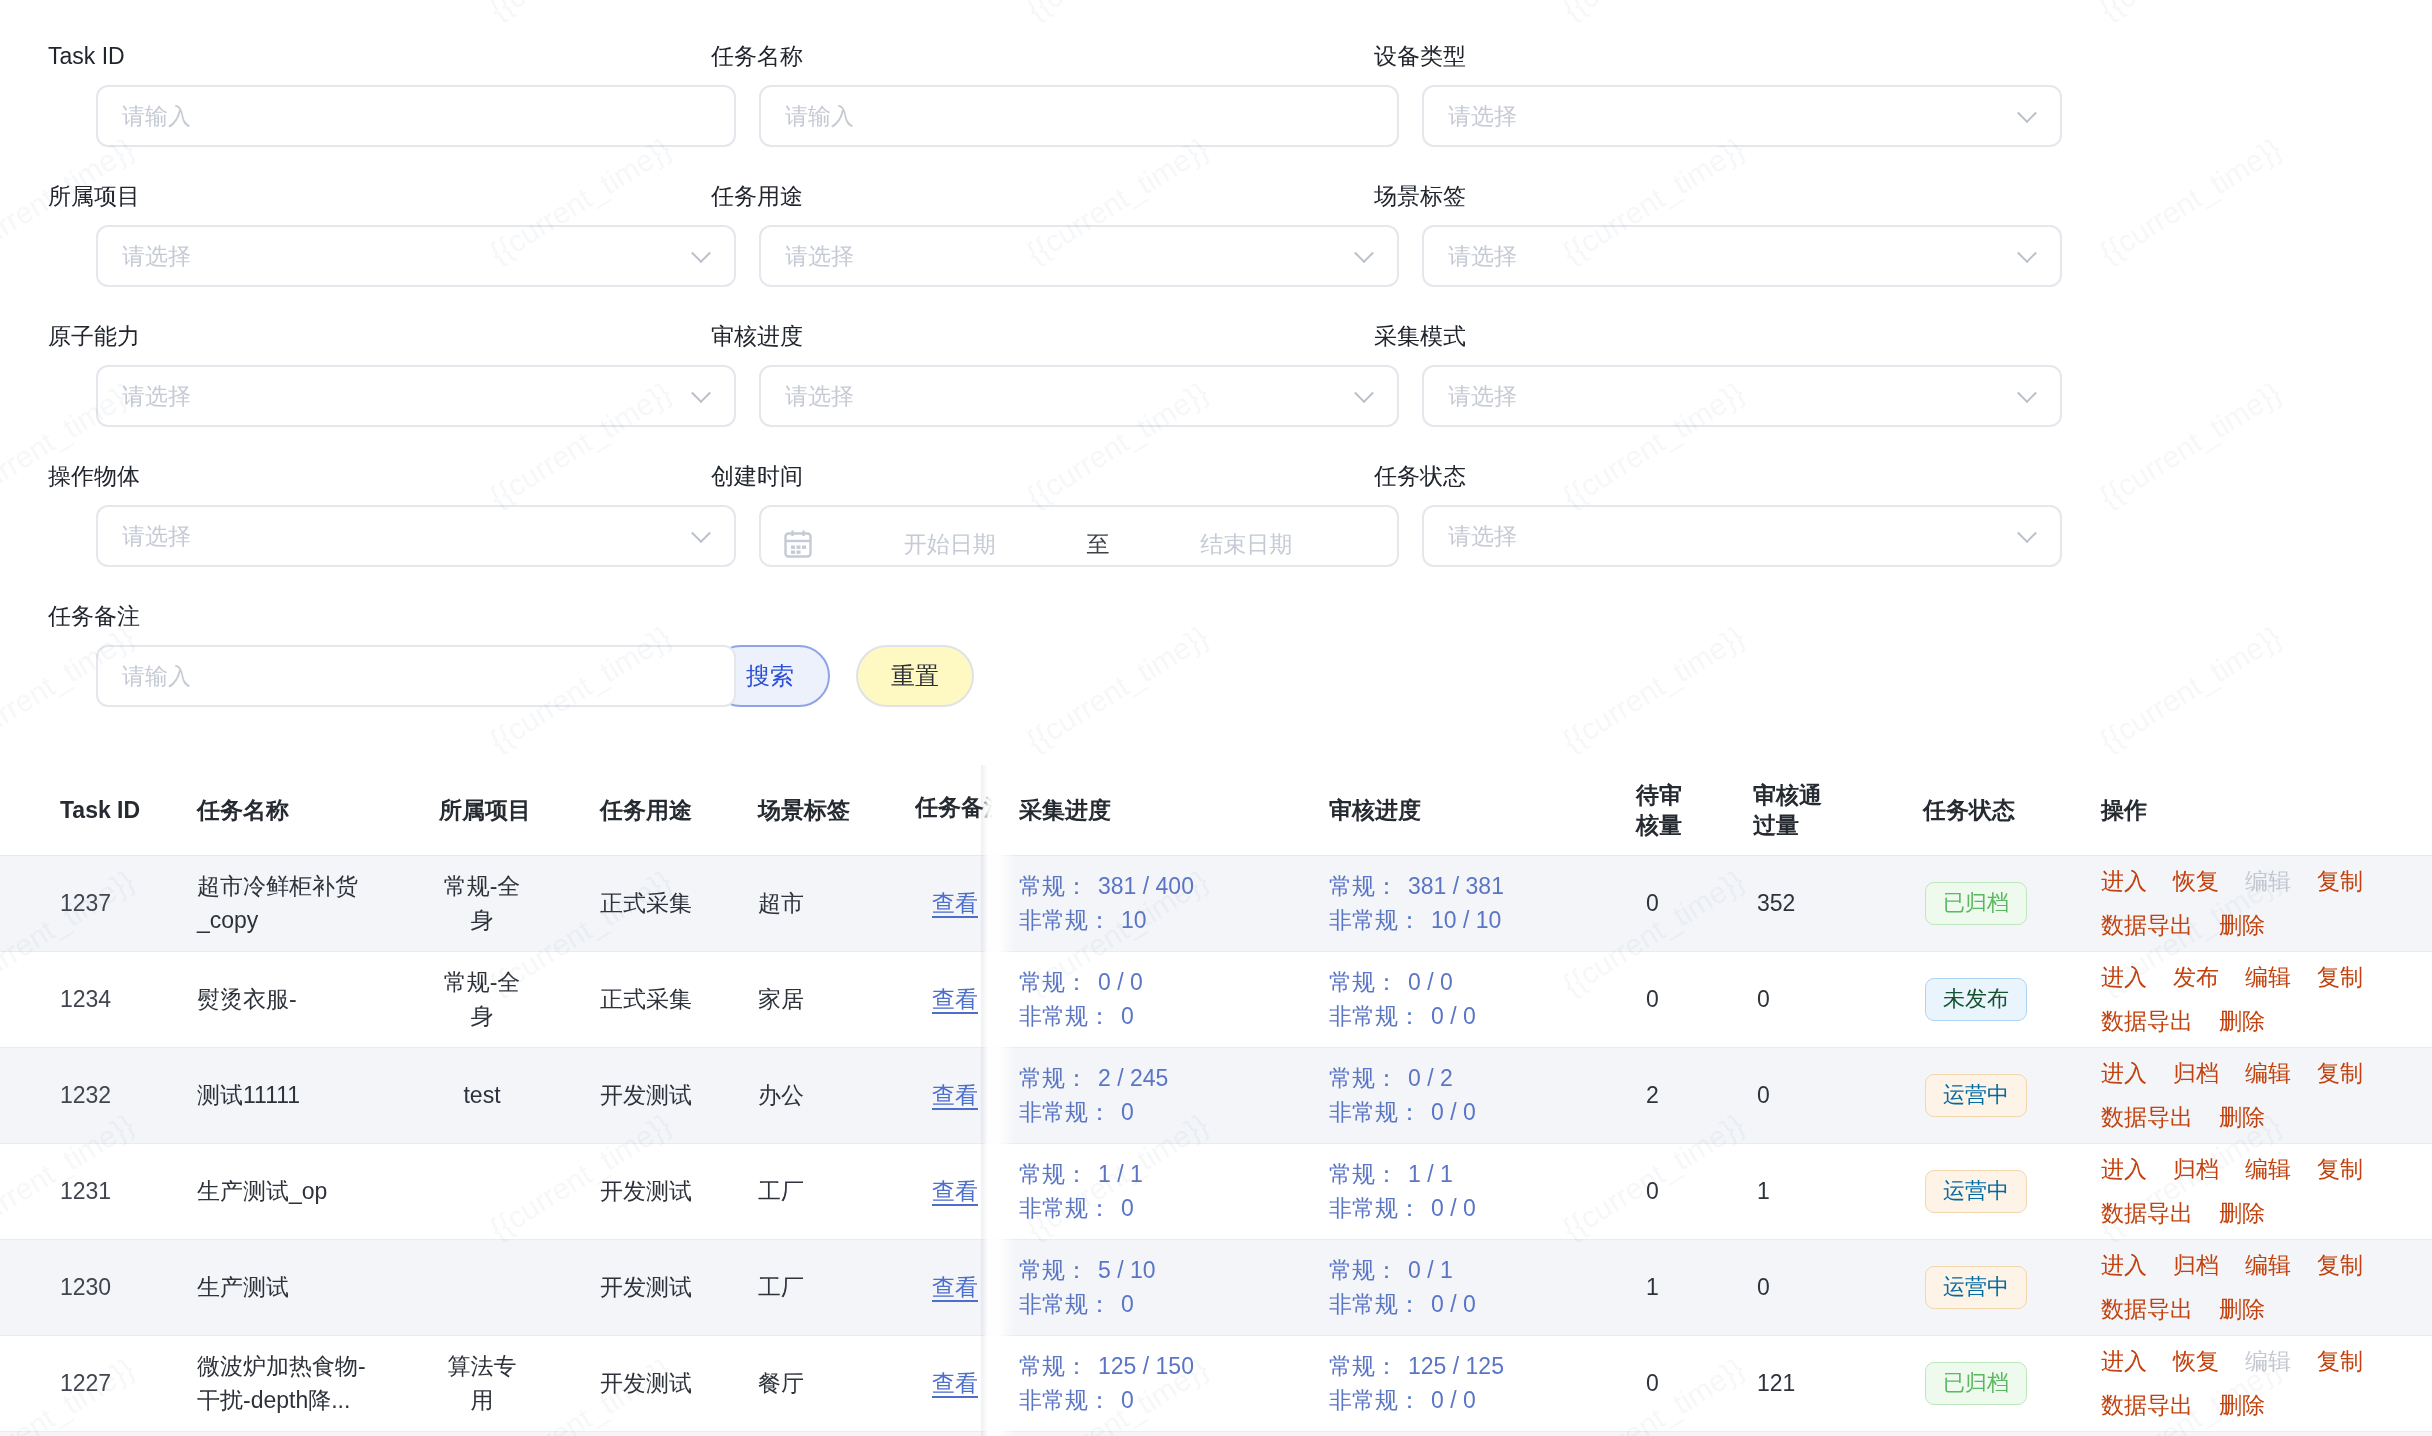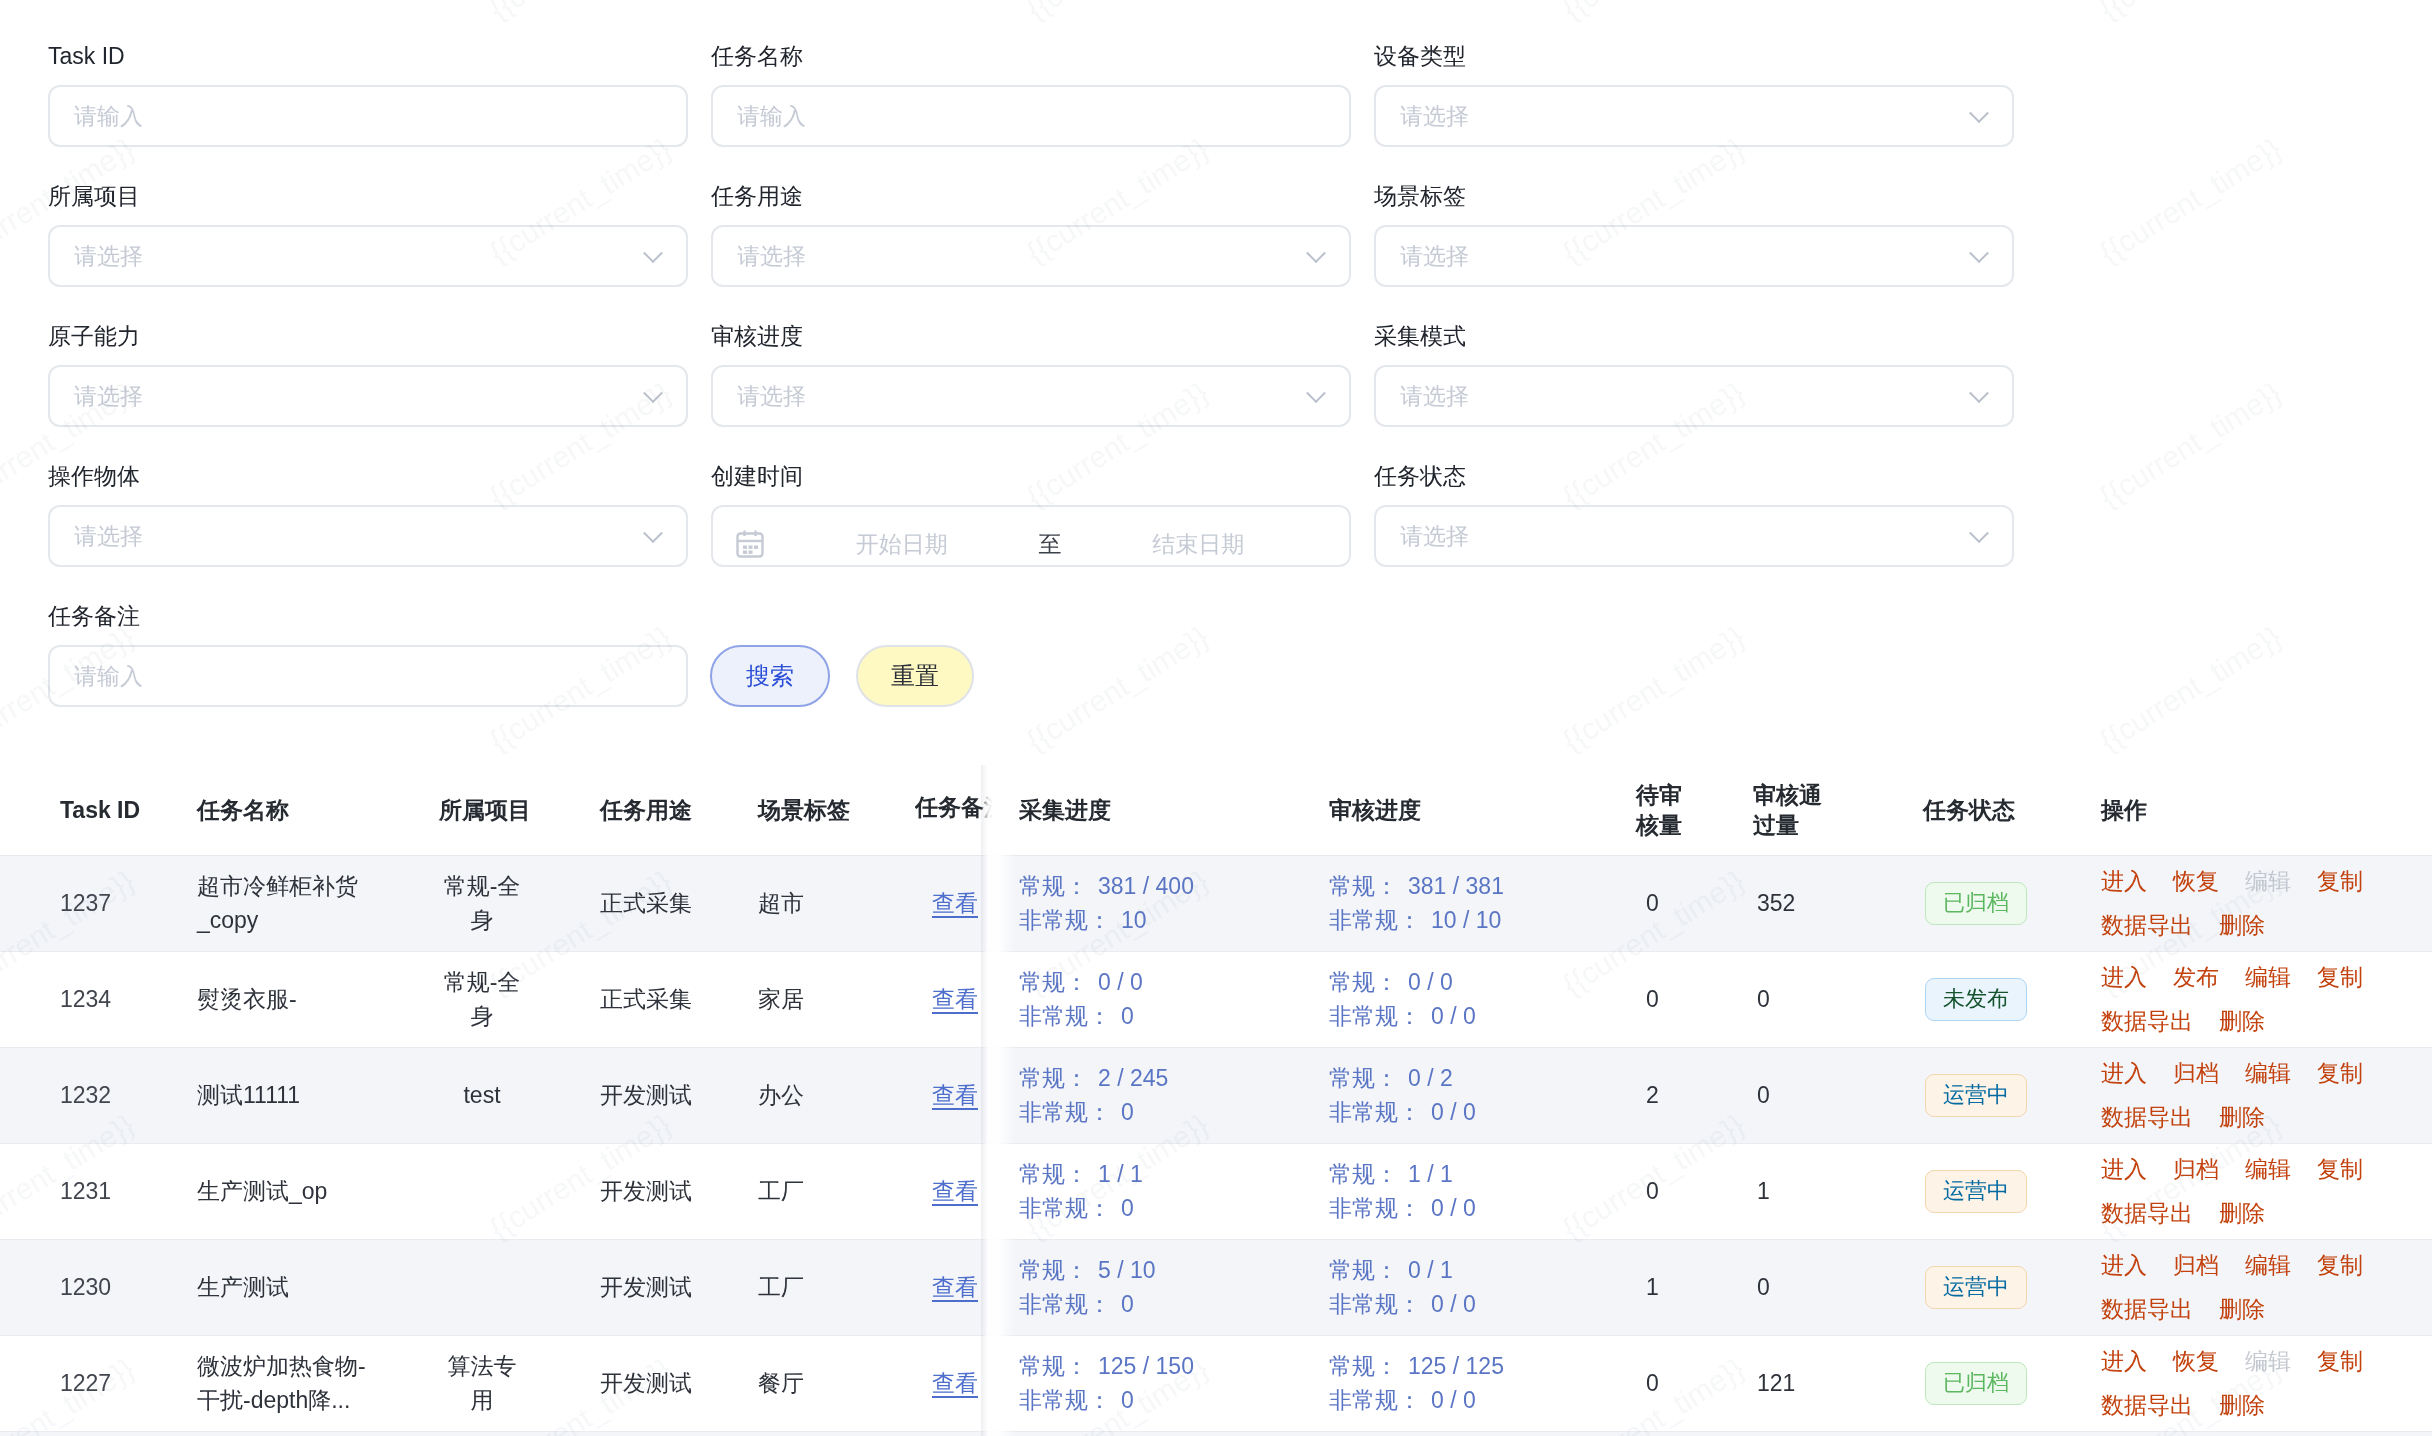--- a/index.html
+++ b/index.html
@@ -12,21 +12,21 @@
     gap:210px 330px; align-content:flex-start; pointer-events:none; z-index:5; padding:60px; }
   .watermark-layer .wm { font-size:30px; color:rgba(125,135,150,0.07);
     transform:rotate(-32deg); white-space:nowrap; }
 
   
   .filters { position:relative; padding:42px 0 0 48px; z-index:2; }
   .filter-grid { display:grid; grid-template-columns:640px 640px 640px; column-gap:23px; row-gap:35px; }
   .field { width:640px; }
   .flabel { font-size:23px; line-height:29px; color:#21252d; margin-bottom:14px; }
   .control { position:relative; display:flex; align-items:center; height:62px; width:100%;
-    border:2px solid #e4e7ec; border-radius:12px; background:#fff; padding:0 24px; }
+    border:2px solid #e4e7ec; border-radius:12px; background:#fff; padding:0 24px;margin-left:48px; }
   .ph { font-size:23px; color:#c5cad4; }
   .control.select .chev { position:absolute; right:26px; top:50%; width:14px; height:14px;
     border-right:2.5px solid #bac0cb; border-bottom:2.5px solid #bac0cb;
     transform:translateY(-70%) rotate(45deg); }
   .control.daterange { padding:16px 20px 0 22px;font-family:Liberation Mono, monospace; }
   .control.daterange .cal { display:inline-flex; width:30px; height:30px; margin-right:6px; flex:none; }
   .control.daterange .cal svg { width:30px; height:30px; }
   .control.daterange .dstart, .control.daterange .dend { flex:1; text-align:center; }
   .control.daterange .sep { font-size:23px; color:#3c4048; flex:none; padding:0 6px; }
 

